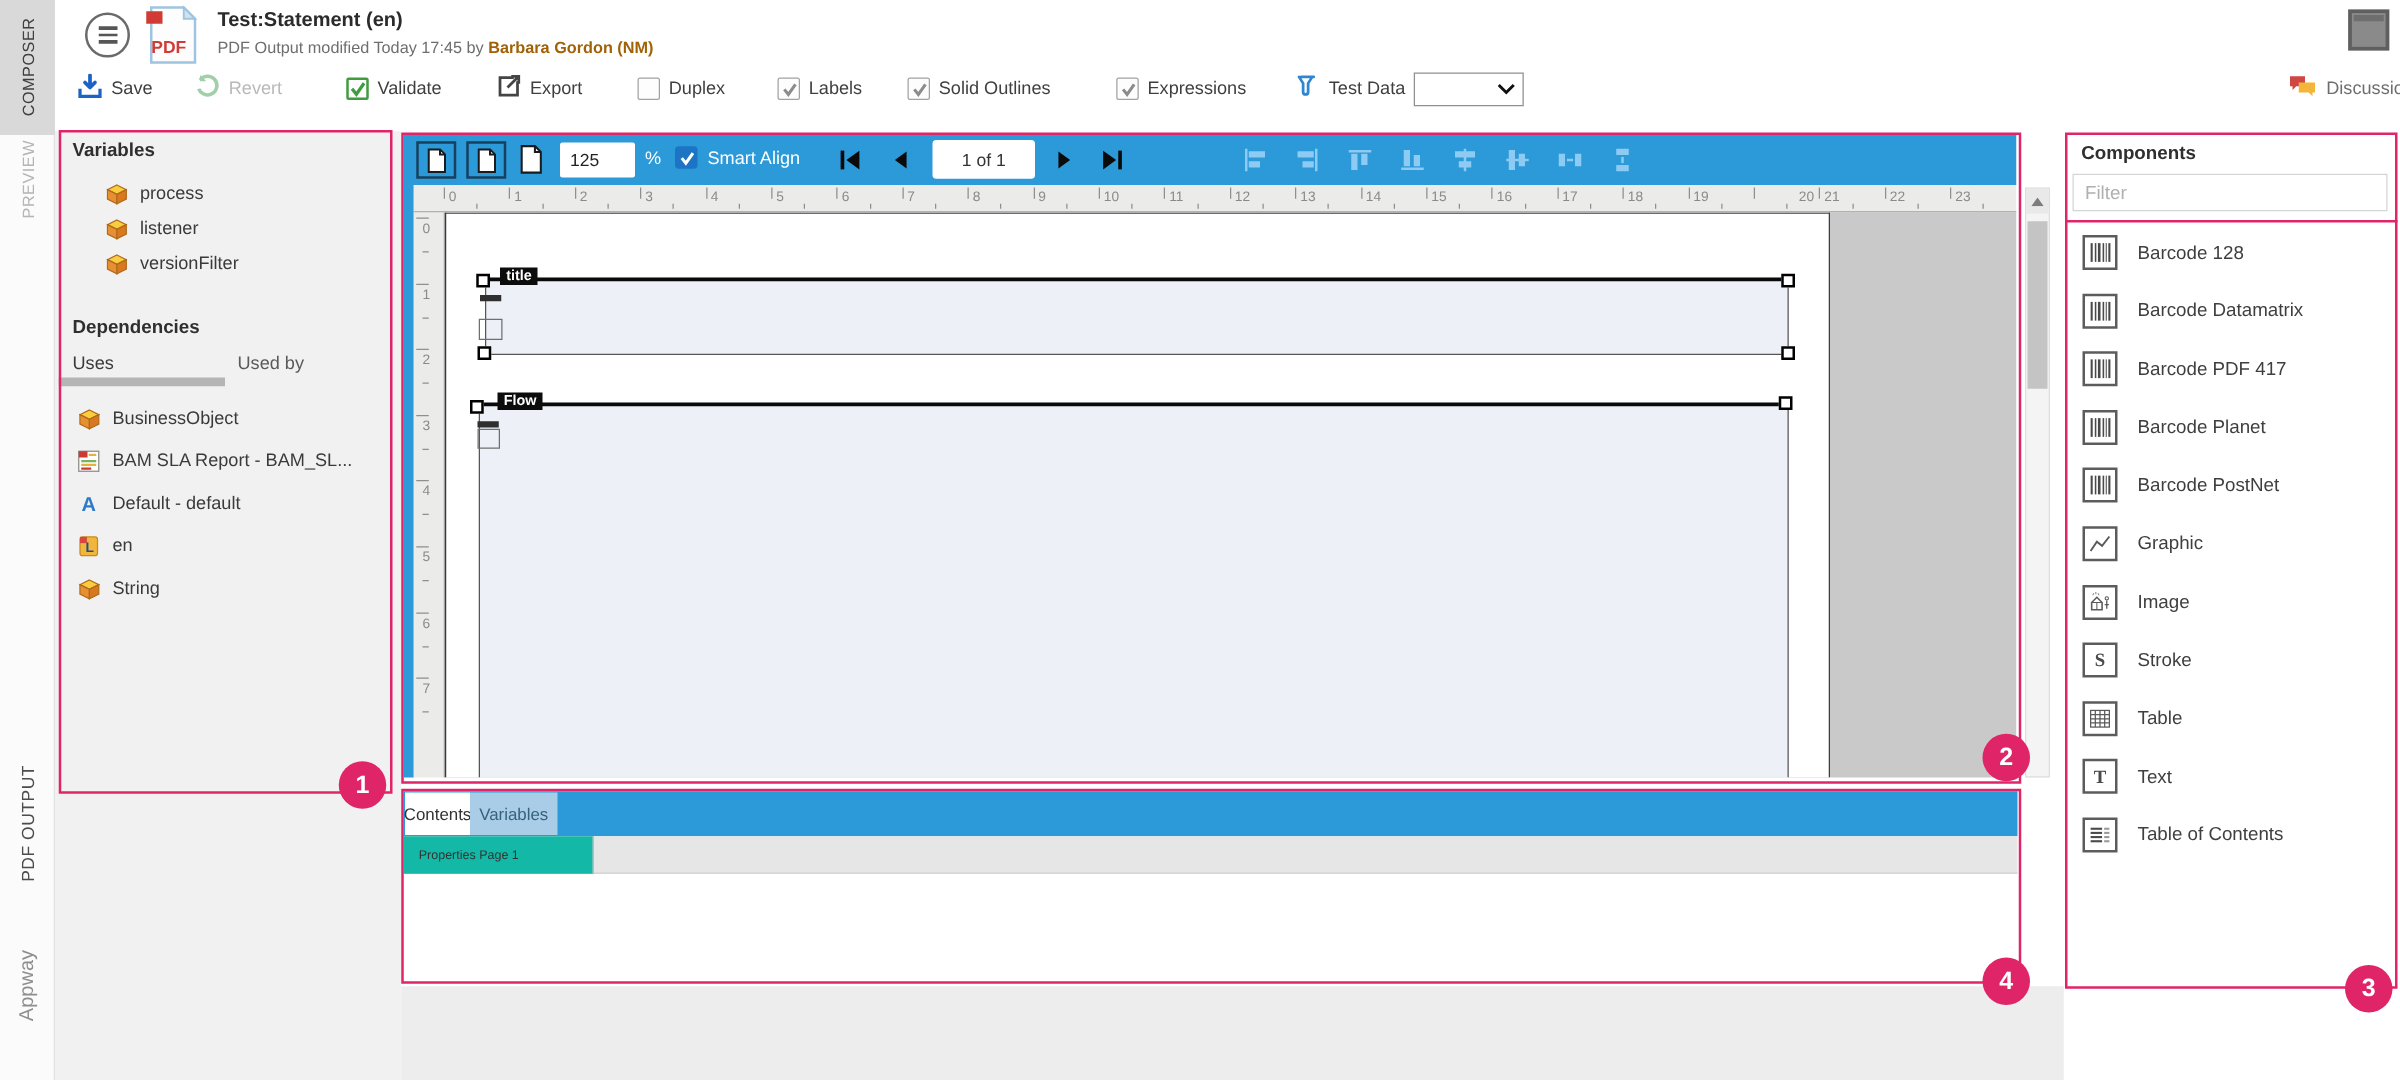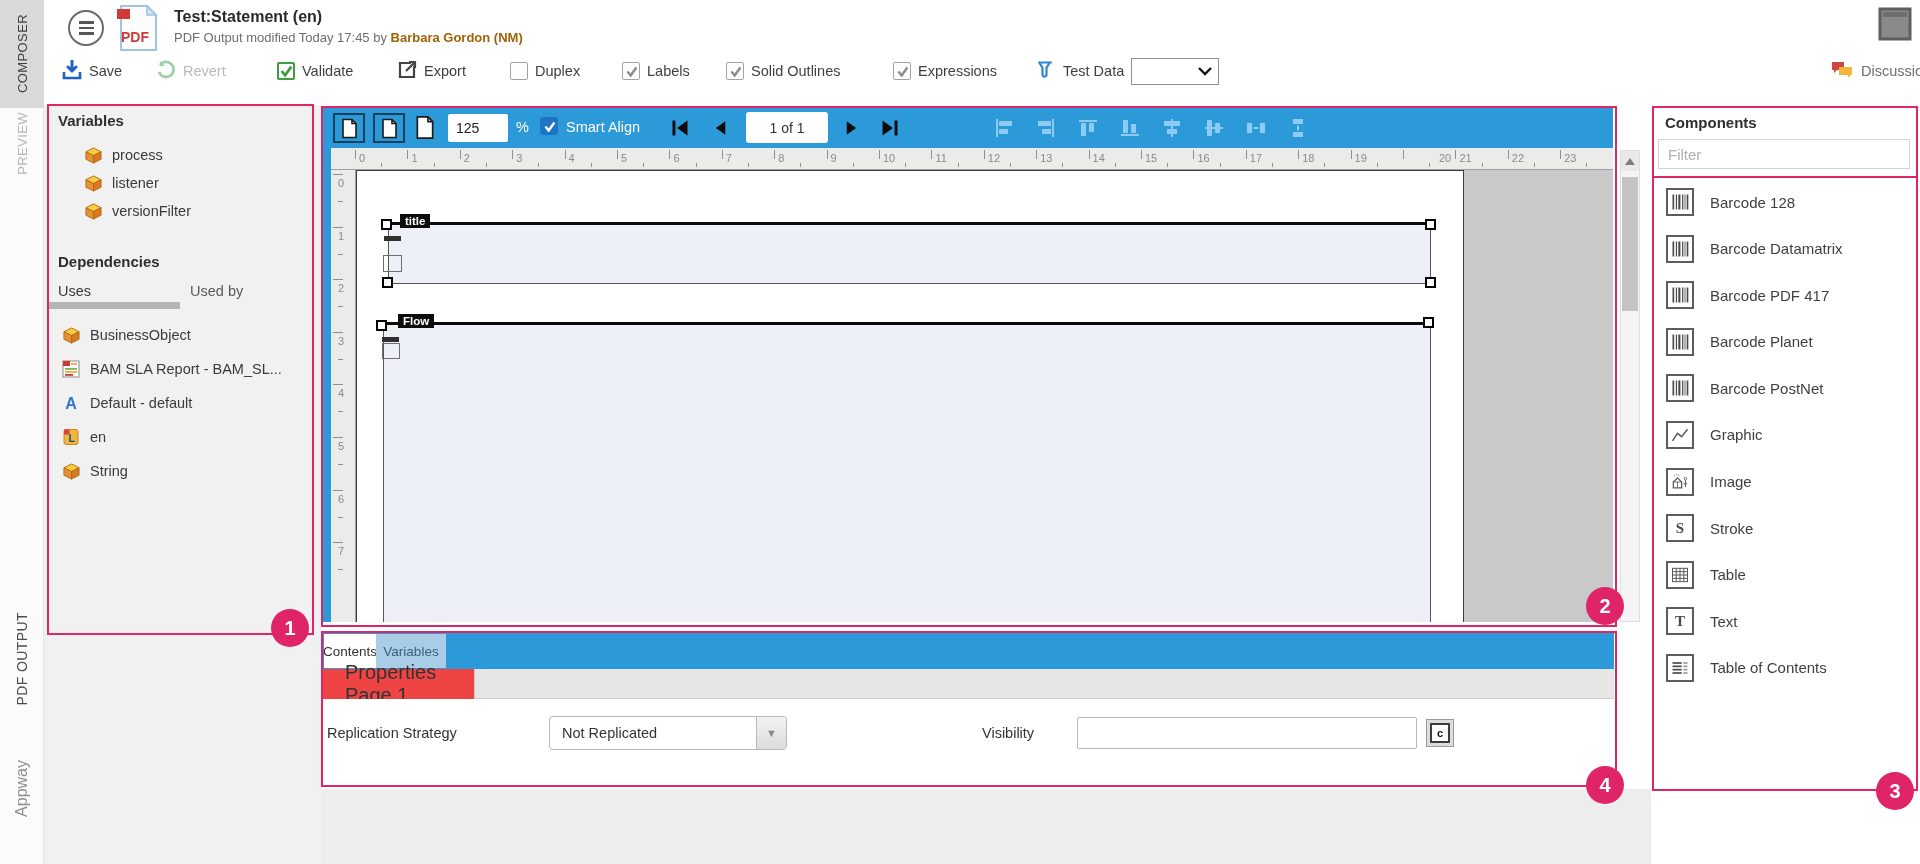--- a/index.html
+++ b/index.html
@@ -72,22 +72,22 @@
   #vscroll { left:1299px; top:45px; width:20px; height:472px; background:#f4f4f4; border:1px solid #dedede; }
   #vscroll-up { left:0; top:0; width:18px; height:20px; background:#e9e9e9; display:flex; align-items:center; justify-content:center; }
   #vscroll-thumb { left:1px; top:26px; width:16px; height:134px; background:#c4c4c4; }
 
   
   #bottom-bluebar { left:2px; top:528px; width:1291px; height:36px; background:#2C99D8; }
   .btab { top:1px; height:34px; display:flex; align-items:center; justify-content:center; font-size:13.5px; cursor:pointer; }
   #tab-display { left:1px; width:52px; background:#fff; color:#333; }
   #tab-variables { left:53px; width:70px; background:#a9cde6; color:#34627f; }
   #props-tabbar { left:2px; top:564px; width:1291px; height:30px; background:#e6e6e6; border-bottom:1px solid #d0d0d0; }
-  #props-tab { left:0; top:0; width:152px; height:30px; background:#ef4444; border-right:1px solid #c8c8c8;
-               display:flex; align-items:center; padding-left:22px; font-size:20px; color:#333; cursor:pointer; }
+  #props-tab { left:0; top:0; width:152px; height:30px; background:#14b8a6; border-right:1px solid #c8c8c8;
+               display:flex; align-items:center; padding-left:12px; font-size:10px; color:#333; cursor:pointer; }
   #props-form { left:2px; top:594px; width:1291px; height:93px; background:#fff; }
   .form-label { font-size:14.5px; color:#333; }
   #repl-select { left:226px; top:17px; width:238px; height:34px; border:1px solid #b8b8b8; border-radius:4px; background:#fff;
                  display:flex; align-items:center; cursor:pointer; overflow:hidden; }
   #repl-select .val { flex:1; padding-left:12px; font-size:14.5px; color:#333; }
   #repl-select .arrow { width:30px; height:100%; background:linear-gradient(#f2f2f2,#dcdcdc); border-left:1px solid #b8b8b8;
                         display:flex; align-items:center; justify-content:center; color:#8a8a8a; font-size:11px; }
   #visibility-input { left:754px; top:18px; width:340px; height:32px; border:1px solid #b8b8b8; border-radius:2px; padding:0 8px; font-family:inherit; font-size:14px; }
   #expr-btn { left:1103px; top:20px; width:28px; height:28px; background:#dcdcdc; border:1px solid #9a9a9a; padding:3px; cursor:pointer; }
   #expr-btn .in { width:100%; height:100%; background:#fff; border:2px solid #3c3c3c;
@@ -569,32 +569,20 @@
     <div id="vscroll-thumb" class="abs"></div>
   </div>
 
   <div id="bottom-bluebar" class="abs">
     <div id="tab-display" class="abs btab">Contents</div>
     <div id="tab-variables" class="abs btab">Variables</div>
   </div>
   <div id="props-tabbar" class="abs">
     <div id="props-tab">Properties Page 1</div>
   </div>
-  <div id="props-form" class="abs">
-    <span class="abs form-label" style="left:4px;top:26px;">Replication Strategy</span>
-    <div id="repl-select" class="abs">
-      <span class="val">Not Replicated</span>
-      <span class="arrow">▼</span>
-    </div>
-    <span class="abs form-label" style="left:659px;top:26px;">Visibility</span>
-    <input id="visibility-input" class="abs" value="" style="">
-    <div id="expr-btn" class="abs">
-        <span class="in">c</span>
-      </div>
-  </div>
 </div>
 
 <div id="right-panel" class="abs">
   <div class="abs section-title" style="left:14px;top:9px;">Components</div>
   <input id="filter-input" class="abs" placeholder="Filter" style="">
   <div id="components-list" class="abs" style="left:15px;top:82px;">
       <div class="comp-row">
         <div class="comp-icon">
           <svg width="20" height="20" viewBox="0 0 24 24">
             <g fill="#4a4a4a">

